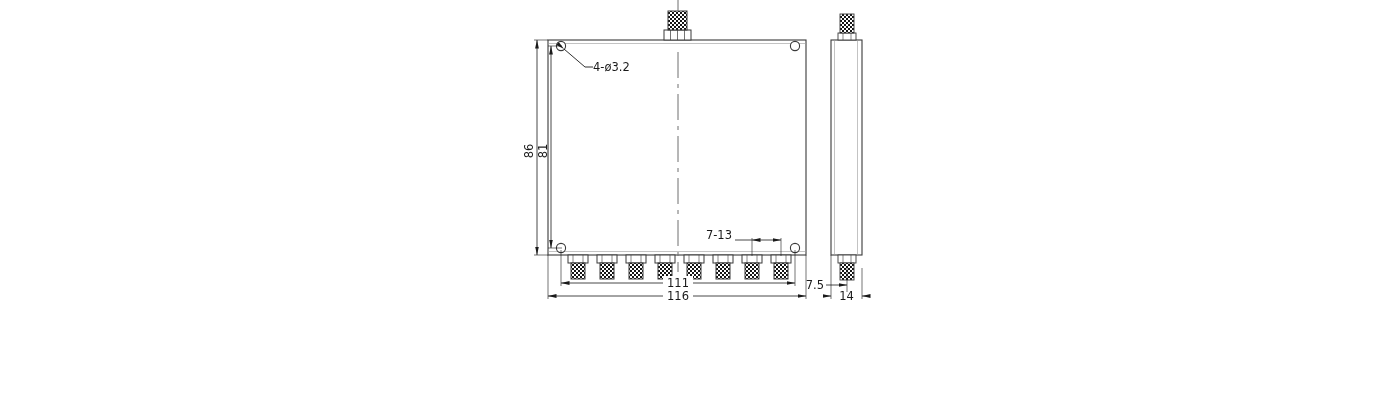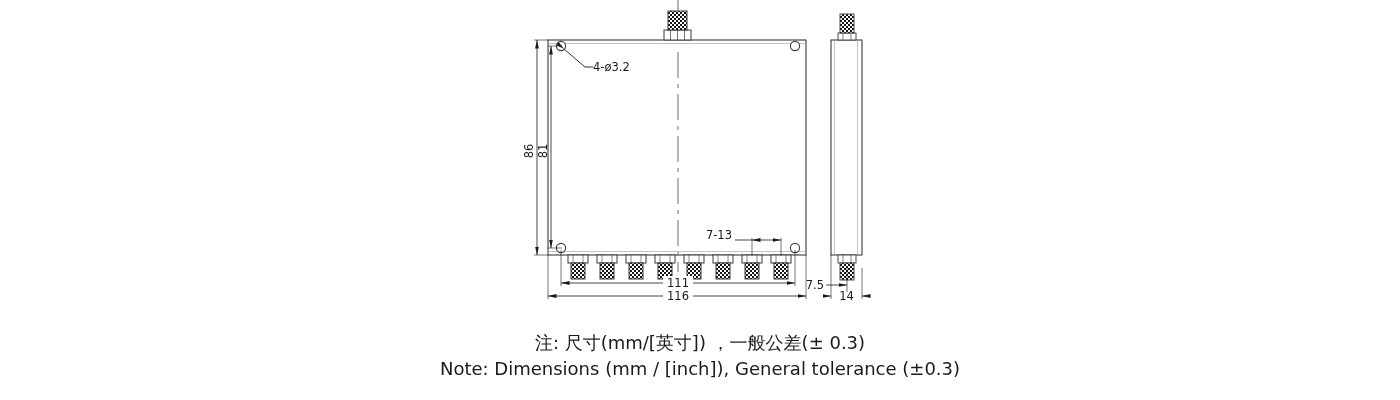--- a/index.html
+++ b/index.html
@@ -221,18 +221,14 @@
       <g>
         <line x1="824" y1="296" x2="831" y2="296" stroke="#1a1a1a" stroke-width="0.8" marker-end="url(#arrL)"></line>
         <line x1="862" y1="296" x2="869" y2="296" stroke="#1a1a1a" stroke-width="0.8" marker-start="url(#arrR)"></line>
         <line x1="831" y1="255" x2="831" y2="299" stroke="#1a1a1a" stroke-width="0.6"></line>
         <line x1="862" y1="268" x2="862" y2="299" stroke="#1a1a1a" stroke-width="0.6"></line>
         <text class="dim-text" x="846.5" y="300" text-anchor="middle">14</text>
       </g>
     </g>
   </svg>
 
-  <div class="caption-block">
-    <span class="caption-line">注: 尺寸(mm/[英寸]) ，一般公差(± 0.3)</span>
-    <span class="caption-line">Note: Dimensions (mm / [inch]), General tolerance (±0.3)</span>
-  </div>
 
 </div>
 
 </body></html>

